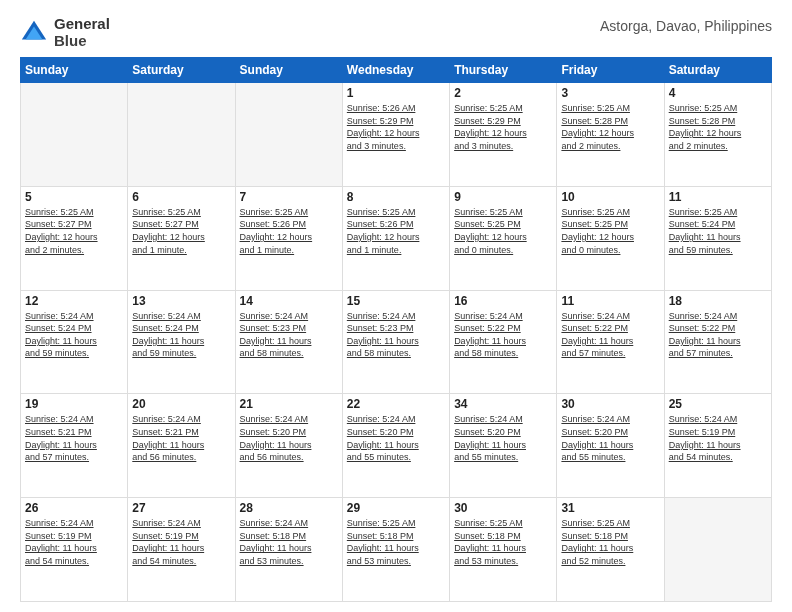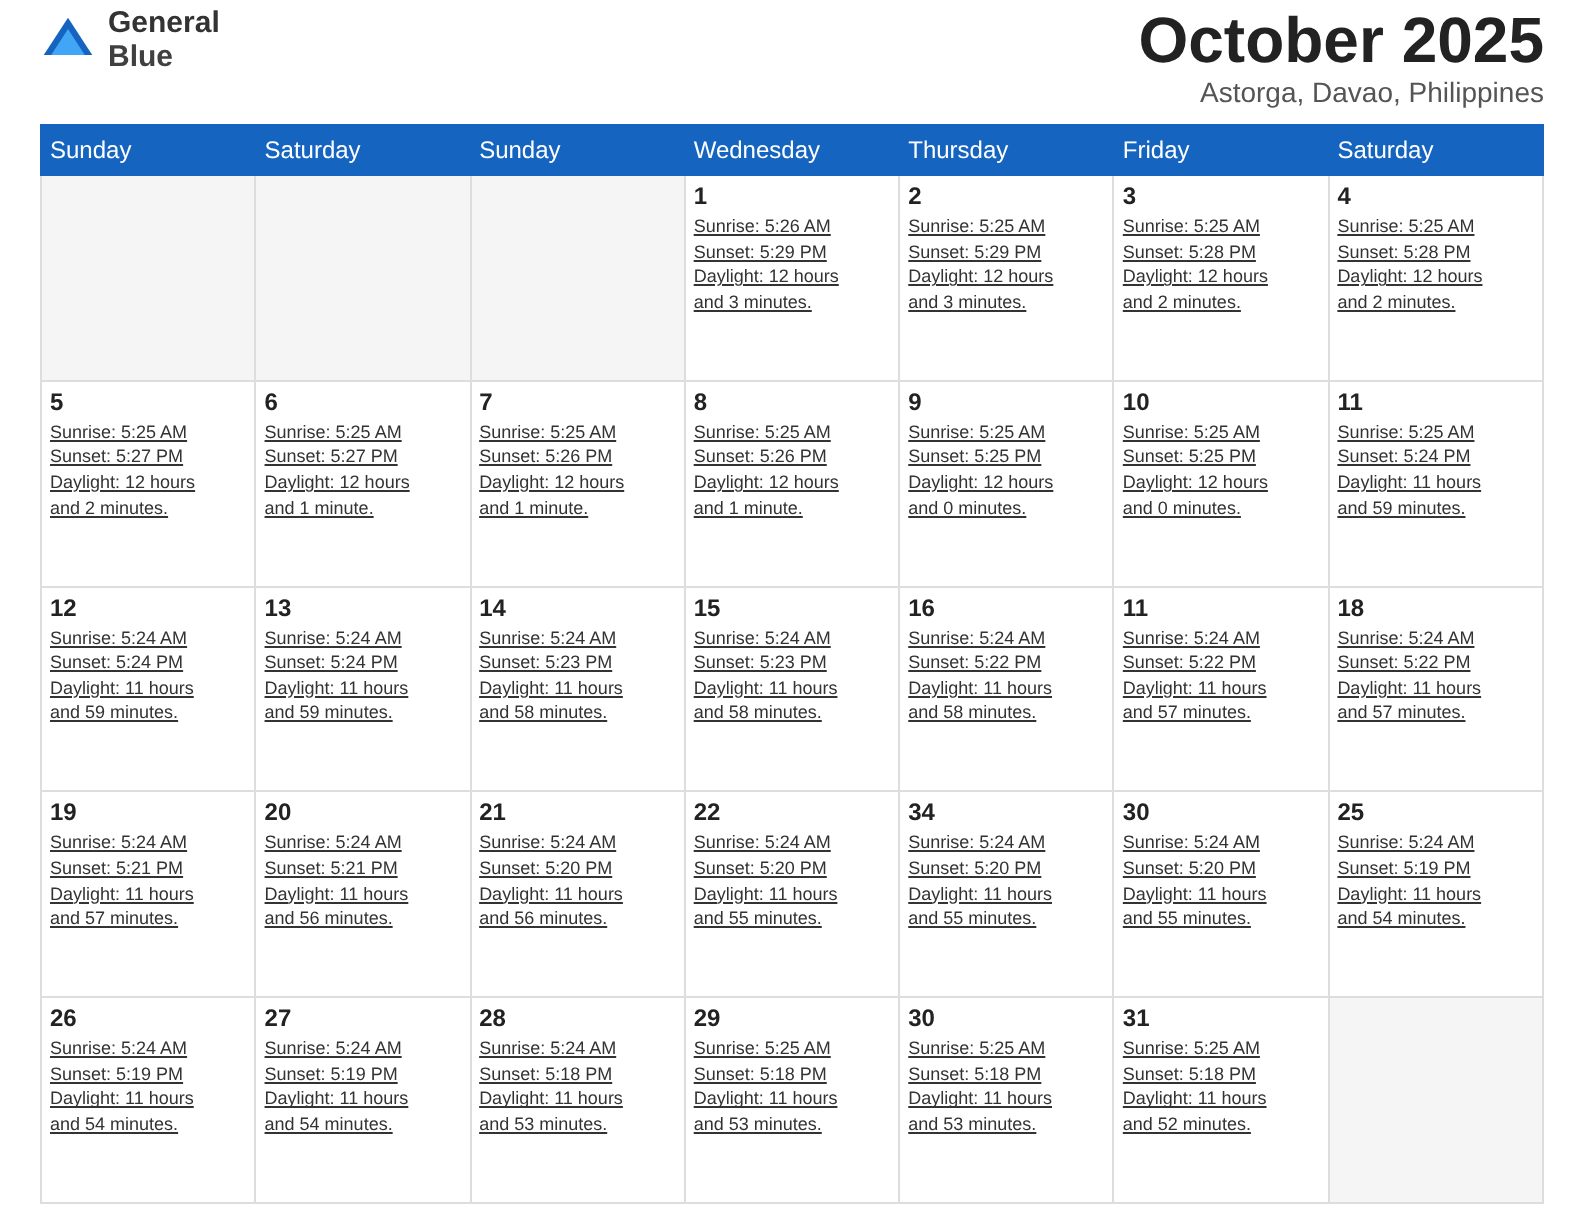--- a/index.html
+++ b/index.html
@@ -6,21 +6,21 @@
     body {
       width: 792px;
       height: 612px;
       font-family: Arial, sans-serif;
       background: #fff;
       overflow: hidden;
     }
     .page {
       width: 792px;
       height: 612px;
-      padding: 4px 20px 10px 20px;
+      padding: 16px 20px 10px 20px;
       display: flex;
       flex-direction: column;
     }
     .header {
       display: flex;
       align-items: flex-start;
       justify-content: space-between;
       margin-bottom: 8px;
     }
     .logo {
@@ -65,21 +65,21 @@
       flex: 1;
       border: 1px solid #ccc;
       border-collapse: collapse;
       width: 100%;
       table-layout: fixed;
     }
     .calendar th {
       background: #1565c0;
       color: #fff;
       font-size: 12px;
-      font-weight: normal;
+      font-weight: bold;
       padding: 5px 4px;
       border: 1px solid #1565c0;
       text-align: left;
     }
     .calendar td {
       border: 1px solid #ddd;
       vertical-align: top;
       padding: 3px 4px;
       font-size: 9.5px;
       color: #333;
@@ -110,21 +110,20 @@
       <svg class="logo-icon" viewBox="0 0 30 30">
         <polygon points="15,2 28,22 2,22" fill="#1565c0"></polygon>
         <polygon points="15,8 24,22 6,22" fill="#42a5f5"></polygon>
       </svg>
       <div class="logo-text">
         <span class="logo-general">General</span>
         <span class="logo-blue">Blue</span>
       </div>
     </div>
     <div class="title-section">
-      <div class="month-title">October 2025</div>
       <div class="location">Astorga, Davao, Philippines</div>
     </div>
   </div>
 
   <table class="calendar">
     <thead>
       <tr>
       <th>Sunday</th>
           <th>Saturday</th>
           <th>Sunday</th>

